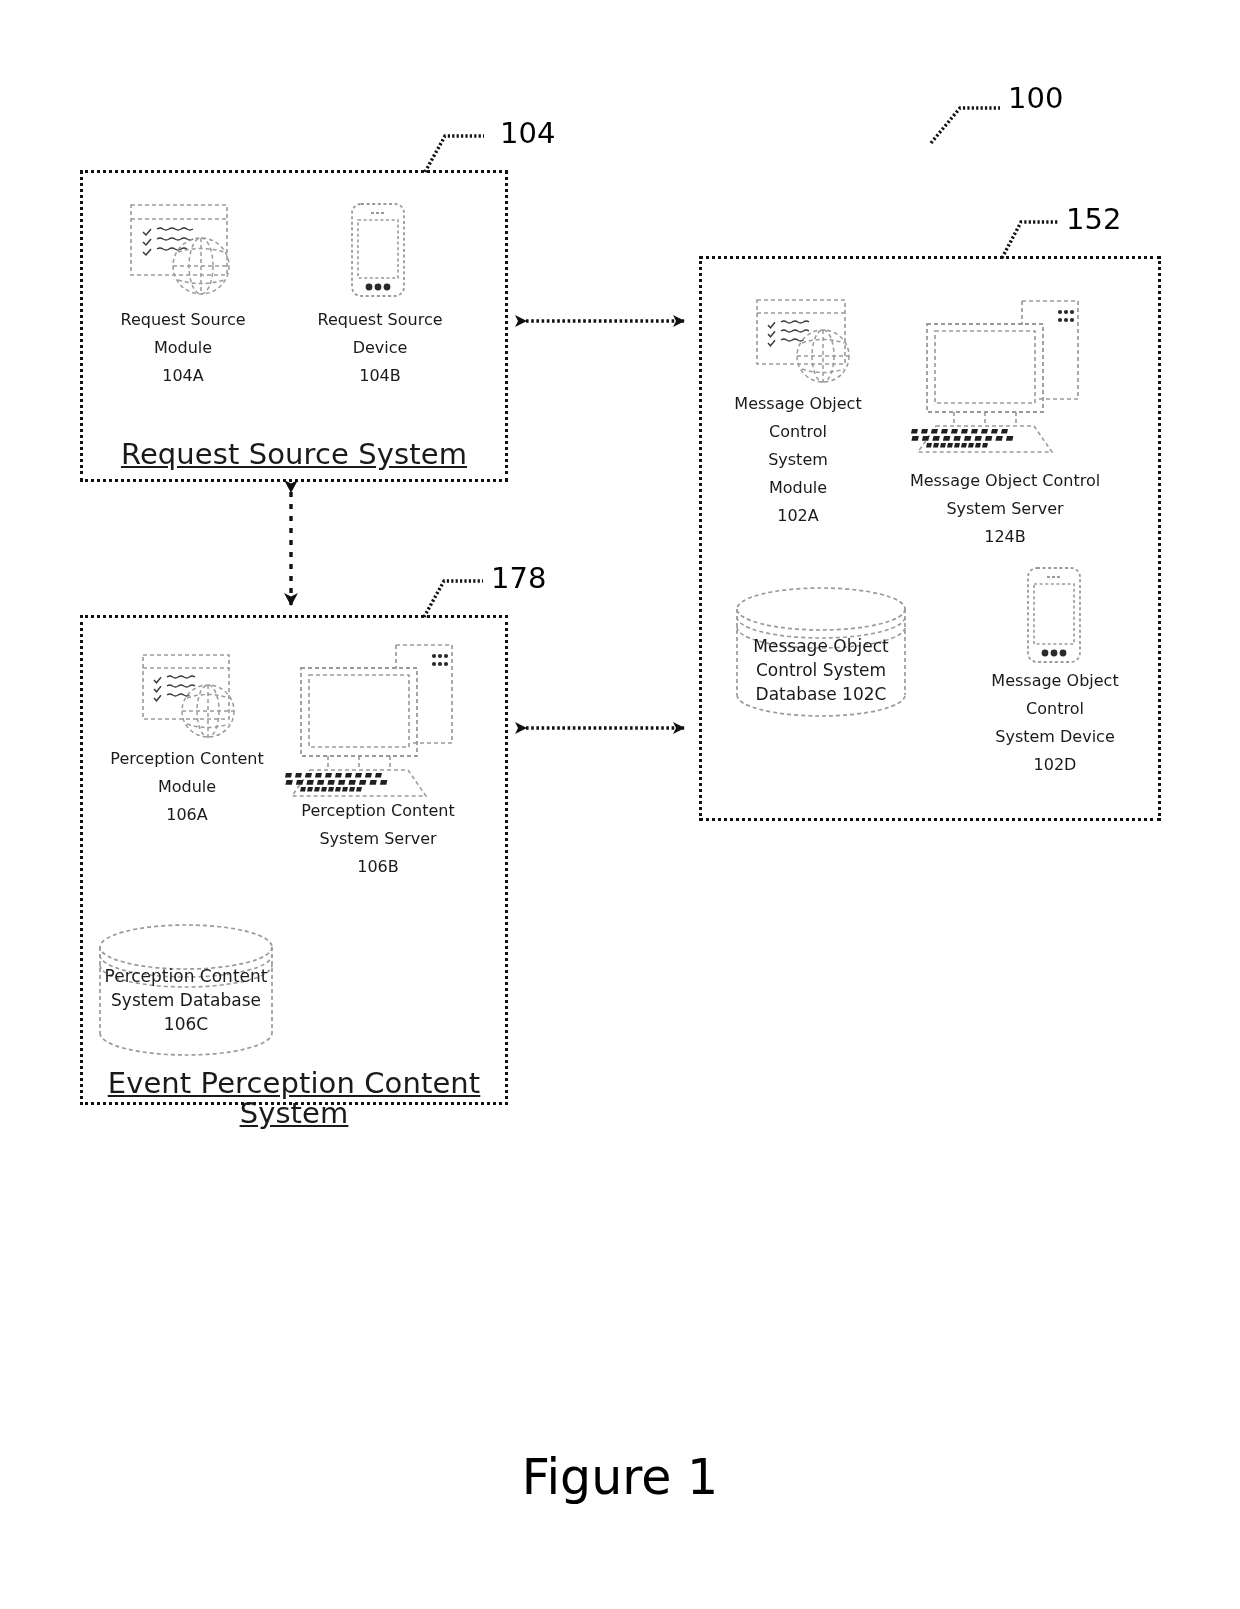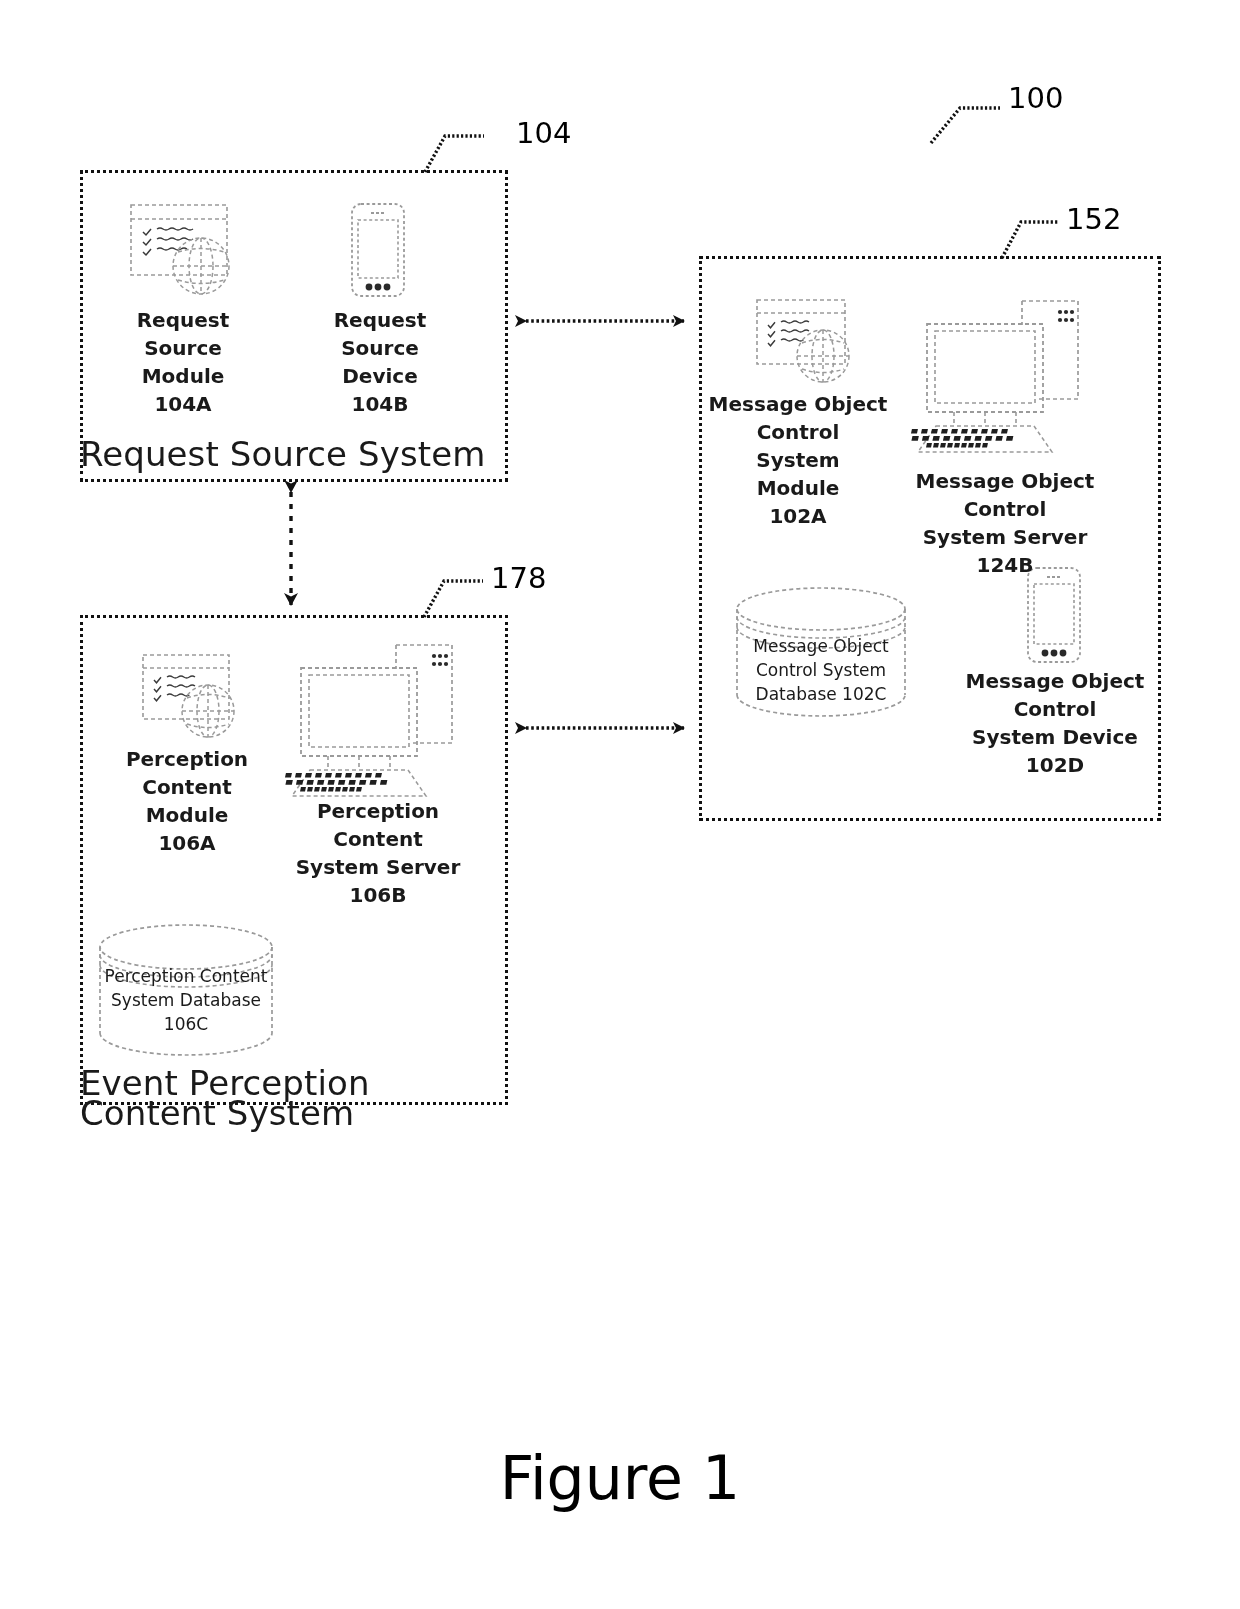--- a/index.html
+++ b/index.html
@@ -28,54 +28,54 @@
     position: absolute;
     box-sizing: border-box;
     border: 3px dotted #111111;
     background: transparent;
   }
 
   .sysbox-title {
     position: absolute;
     left: 0;
     width: 100%;
-    text-align: left;
-    font-size: 34px;
+    text-align: center;
+    font-size: 29px;
     line-height: 30px;
     letter-spacing: 0.1px;
     color: #1a1a1a;
+    text-decoration: underline;
   }
 
   
   .caption {
     position: absolute;
     text-align: center;
-    font-size: 20px;
+    font-size: 16px;
     line-height: 28px;
     color: #1a1a1a;
     white-space: pre-line;
-    font-weight: bold;
   }
 
   
   .refnum {
     position: absolute;
     font-size: 29px;
     line-height: 32px;
     color: #000000;
   }
 
   
   #figure-caption {
     position: absolute;
     left: 0;
     top: 1448px;
     width: 1240px;
     text-align: center;
-    font-size: 60px;
+    font-size: 49px;
     line-height: 60px;
     color: #000000;
   }
 
   
   .db-label {
     position: absolute;
     text-align: center;
     font-size: 17px;
     line-height: 24px;
@@ -392,21 +392,21 @@
   <div class="caption" style="left:272px; top:797px; width:212px;">Perception Content
 System Server
 106B</div>
 
   <div class="db-label" style="left:100px; top:964px; width:172px;">Perception Content
 System Database
 106C</div>
 
   <div class="refnum" style="left:1008px; top:82px;">100</div>
 
-  <div class="refnum" style="left:516px; top:117px;">104</div>
+  <div class="refnum" style="left:500px; top:117px;">104</div>
 
   <div class="refnum" style="left:1066px; top:203px;">152</div>
 
   <div class="refnum" style="left:491px; top:562px;">178</div>
 
   <div id="figure-caption">Figure 1</div>
 
 </div>
 
 </body></html>

